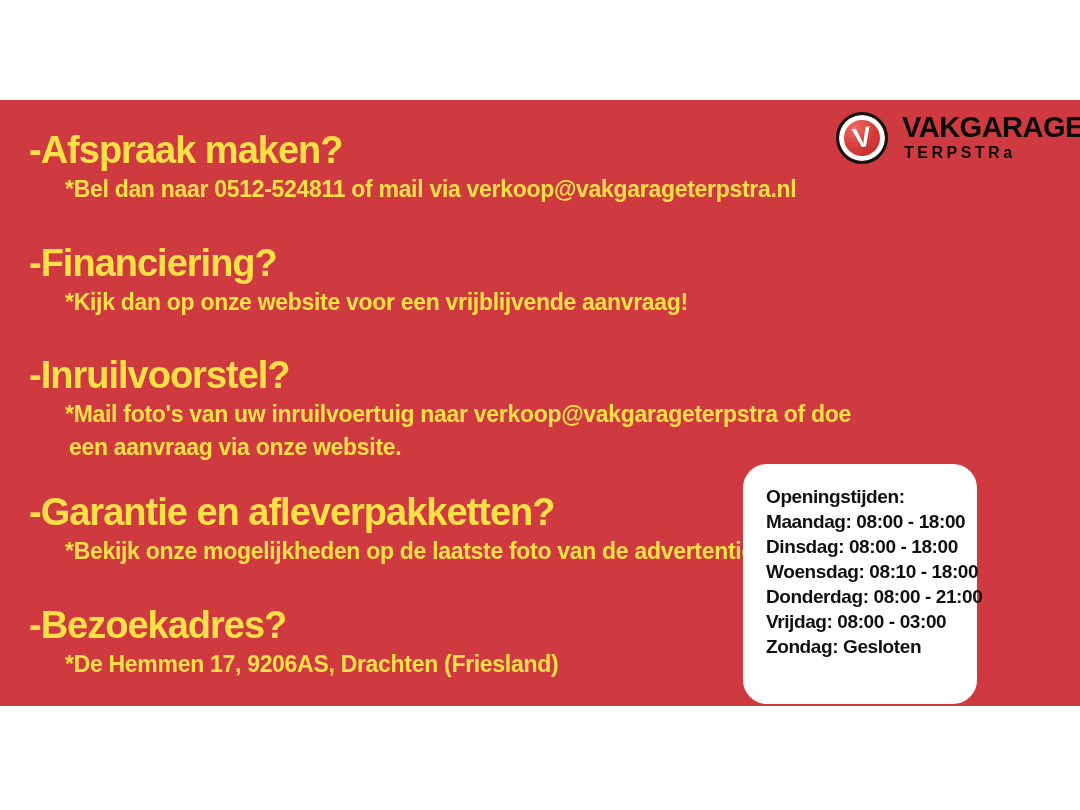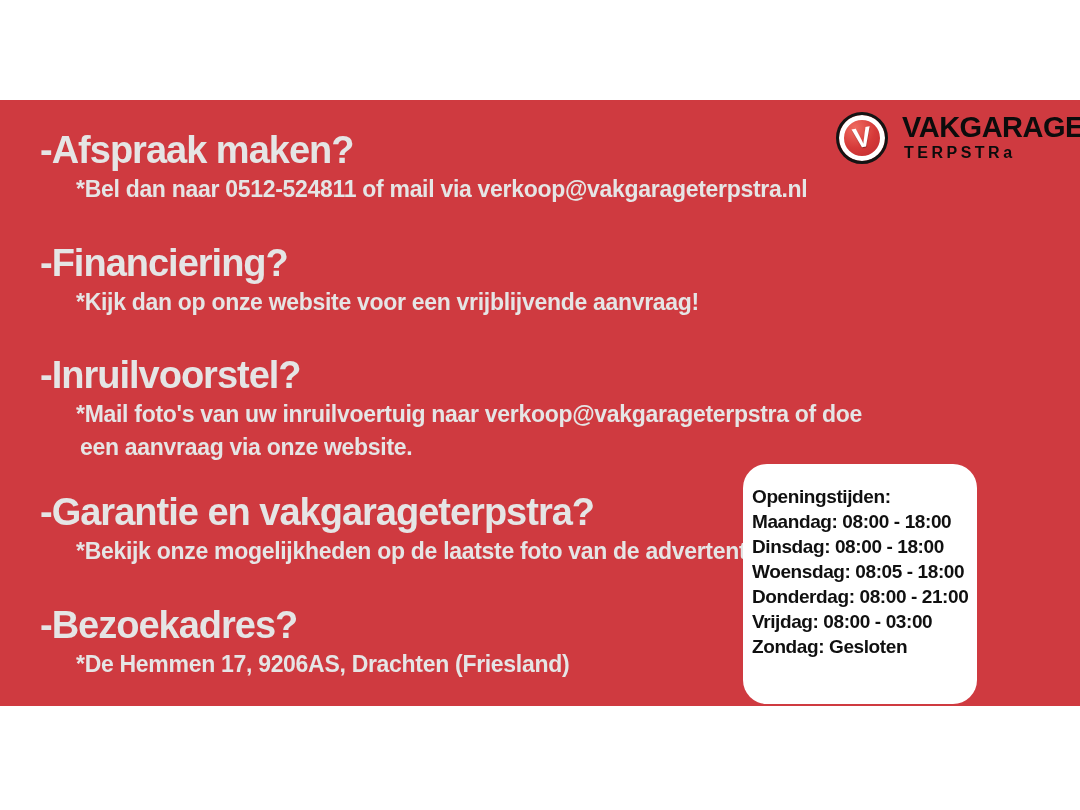--- a/index.html
+++ b/index.html
@@ -21,33 +21,33 @@
     display:flex;align-items:center;justify-content:center;
   }
   .badge-v{
     color:#ffffff;font-weight:700;font-size:28px;line-height:28px;
     transform:rotate(-10deg);text-shadow:0 1px 1px rgba(0,0,0,.35);
   }
   .logo-text{margin-left:14px;color:#0c0c0c;}
   .brand{font-size:29px;font-weight:700;letter-spacing:-0.5px;line-height:30px;}
   .brand-sub{font-size:16px;font-weight:700;letter-spacing:3.5px;line-height:18px;margin-top:2px;padding-left:2px;}
   
-  .sec{position:absolute;left:40px;color:#e5e5e5;white-space:nowrap;}
+  .sec{position:absolute;left:29px;color:#fde047;white-space:nowrap;}
   .sec h2{
     margin:0;font-size:38px;font-weight:700;letter-spacing:-1px;line-height:44px;
   }
   .sec p{
     margin:2px 0 0 36px;font-size:23px;font-weight:700;letter-spacing:-0.3px;line-height:31px;
   }
   .sec p.indent2{margin-left:40px;}
   
   .hours{
     position:absolute;left:743px;top:364px;width:234px;height:240px;
     background:#ffffff;border-radius:24px;
-    padding:20px 0 0 9px;box-sizing:border-box;
+    padding:20px 0 0 23px;box-sizing:border-box;
     color:#101010;font-size:19px;font-weight:700;letter-spacing:-0.4px;line-height:25px;
     white-space:nowrap;
   }
   .hours div{height:25px;}
 </style>
 </head>
 <body>
 
 <div class="canvas">
   <div class="panel">
@@ -72,33 +72,33 @@
       <p>*Kijk dan op onze website voor een vrijblijvende aanvraag!</p>
     </section>
 
     <section class="sec" style="top:253px">
       <h2>-Inruilvoorstel?</h2>
       <p>*Mail foto's van uw inruilvoertuig naar verkoop@vakgarageterpstra of doe</p>
       <p class="indent2">een aanvraag via onze website.</p>
     </section>
 
     <section class="sec" style="top:390px">
-      <h2>-Garantie en vakgarageterpstra?</h2>
+      <h2>-Garantie en afleverpakketten?</h2>
       <p>*Bekijk onze mogelijkheden op de laatste foto van de advertentie.</p>
     </section>
 
     <section class="sec" style="top:503px">
       <h2>-Bezoekadres?</h2>
       <p>*De Hemmen 17, 9206AS, Drachten (Friesland)</p>
     </section>
 
     <div class="hours">
       <div>Openingstijden:</div>
       <div>Maandag: 08:00 - 18:00</div>
       <div>Dinsdag: 08:00 - 18:00</div>
-      <div>Woensdag: 08:05 - 18:00</div>
+      <div>Woensdag: 08:10 - 18:00</div>
       <div>Donderdag: 08:00 - 21:00</div>
       <div>Vrijdag: 08:00 - 03:00</div>
       <div>Zondag: Gesloten</div>
     </div>
 
   </div>
 </div>
 
 </body></html>

